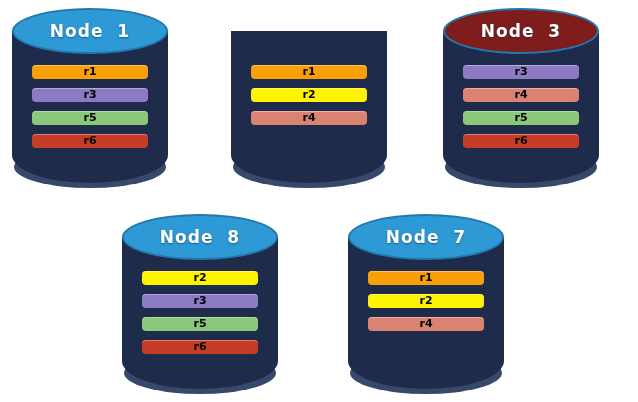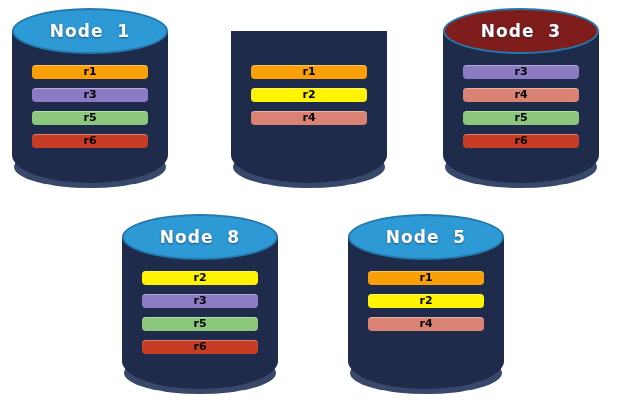--- a/index.html
+++ b/index.html
@@ -136,21 +136,21 @@
       <div class="bar" style="background-color: rgb(140, 123, 196);">r3</div>
       <div class="bar" style="background-color: rgb(139, 200, 123);">r5</div>
       <div class="bar" style="background-color: rgb(198, 60, 36);">r6</div>
     </div>
   </div>
 
   <div class="node pos-n5">
     <div class="cyl-rim" style="background-color: rgb(55, 72, 107);"></div>
     <div class="cyl-body" style="background-color: rgb(30, 43, 74);"></div>
     <div class="cyl-top" style="background-color: rgb(46, 154, 213);">
-      <span class="node-title">Node  5</span>
+      <span class="node-title">Node  7</span>
     </div>
     <div class="bars">
       <div class="bar" style="background-color: rgb(249, 160, 8);">r1</div>
       <div class="bar" style="background-color: rgb(253, 243, 3);">r2</div>
       <div class="bar" style="background-color: rgb(218, 131, 114);">r4</div>
     </div>
   </div>
 
 </div>
 

